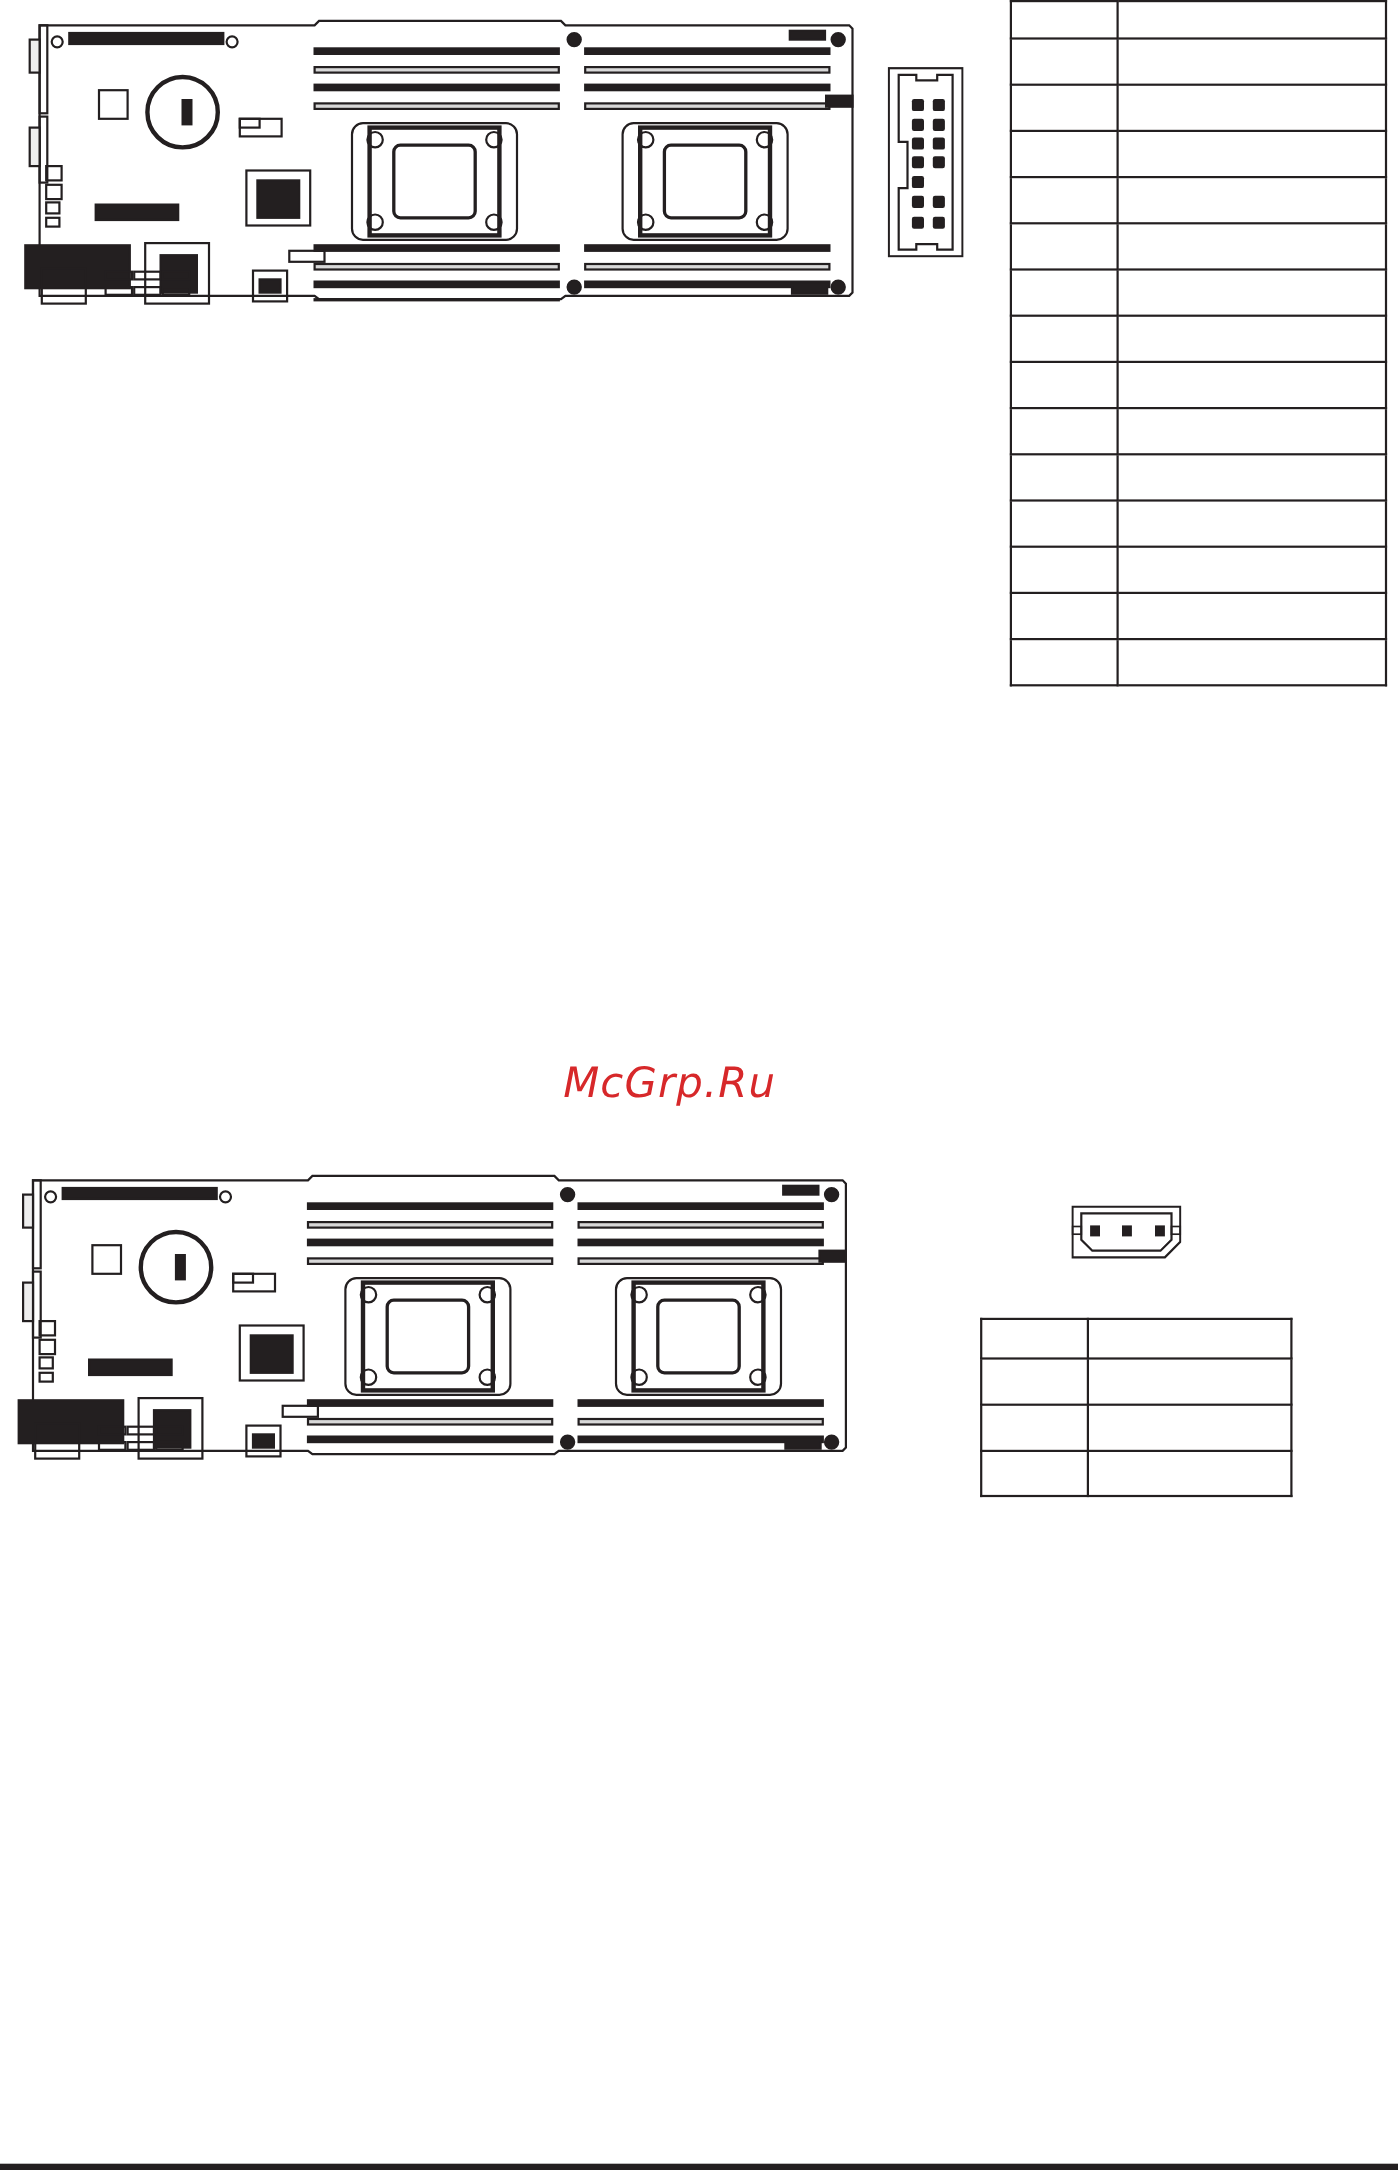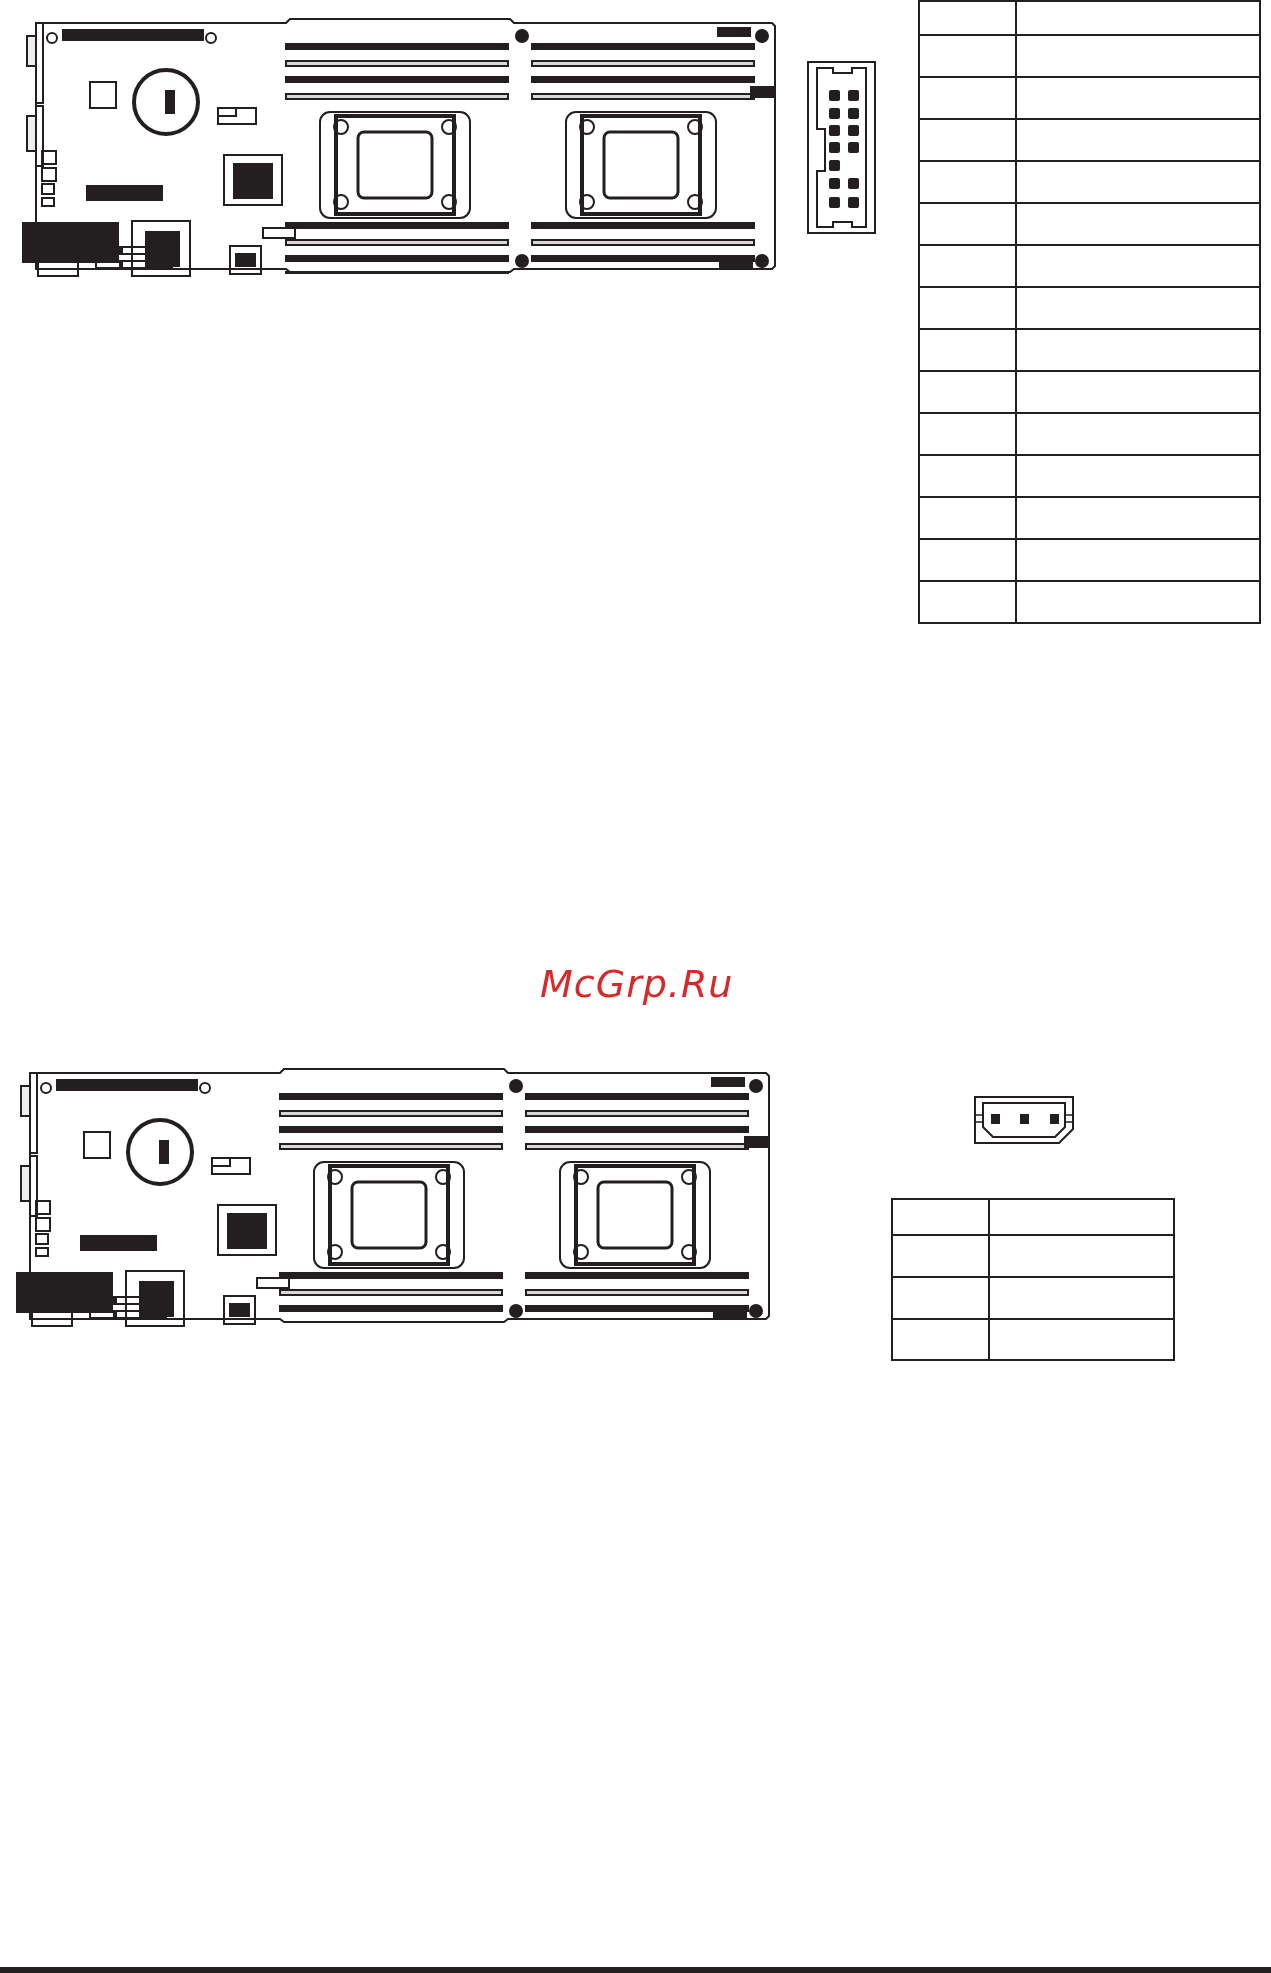--- a/index.html
+++ b/index.html
@@ -197,21 +197,21 @@
         <td></td>
         <td></td>
       </tr>
     <tr style="height:42px">
         <td></td>
         <td></td>
       </tr>
   </tbody>
 </table>
 
-<div class="watermark" style="left:540px; top:962px;">McGrp.Ru</div>
+<div class="watermark" style="left:512px; top:962px;">McGrp.Ru</div>
 
 <div class="board" style="left:12px; top:1066px;">
   <svg width="762" height="262" viewBox="0 0 762 262" xmlns="http://www.w3.org/2000/svg">
     <g fill="none" stroke="#231f20" stroke-width="2">
       <path d="M18 7 L268 7 L272 3 L492 3 L496 7 L754 7 L757 10 L757 250 L754 253 L496 253 L492 256 L272 256 L268 253 L18 253 Z"></path>
       <rect x="18" y="7" width="7" height="80"></rect>
       <rect x="9" y="20" width="9" height="30" fill="#eee"></rect>
       <rect x="18" y="90" width="7" height="60"></rect>
       <rect x="9" y="100" width="9" height="35" fill="#eee"></rect>
       <rect x="24" y="135" width="14" height="13"></rect>

